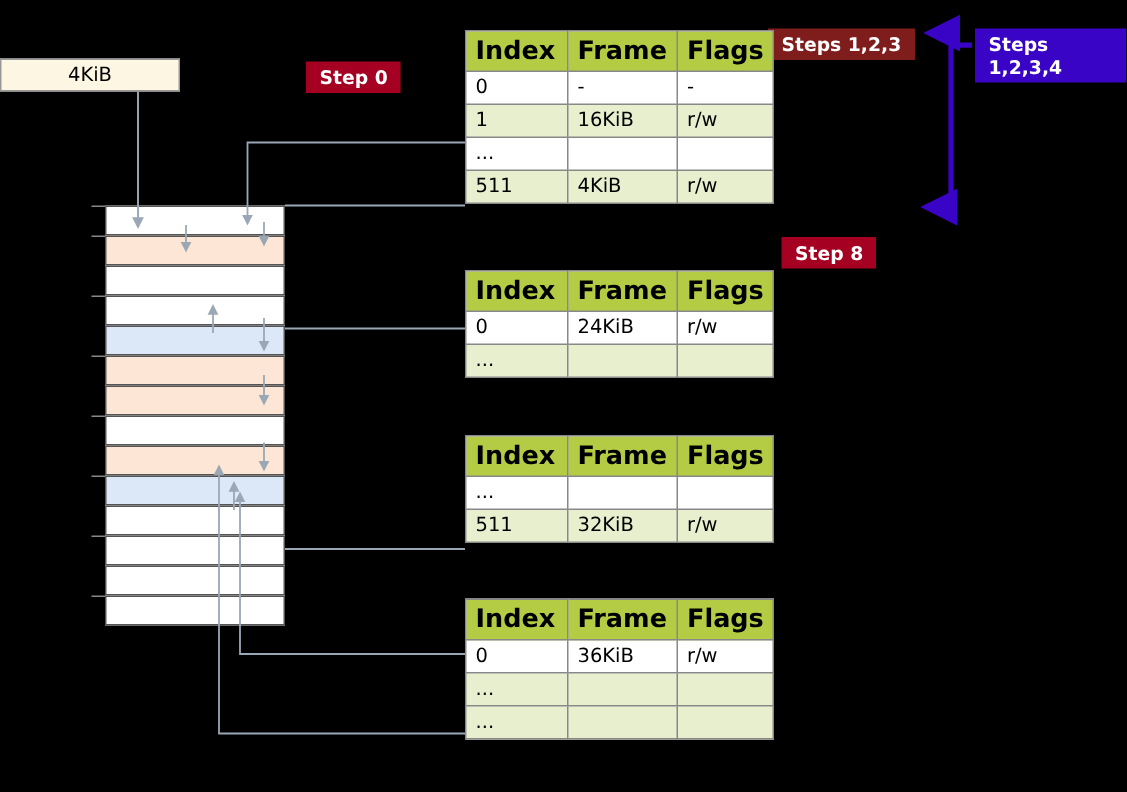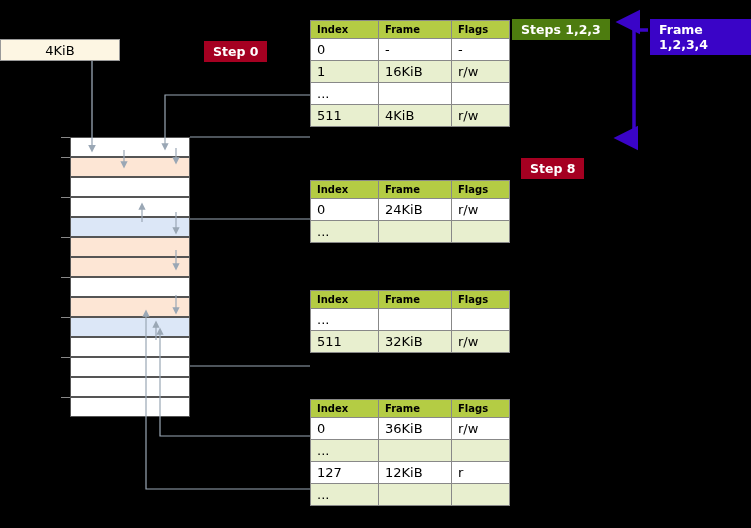--- a/index.html
+++ b/index.html
@@ -11,39 +11,39 @@
   
   .kib-box{left:0px;top:39px;width:120px;height:22px;background:#fdf6e3;
            border:1px solid #999;box-sizing:border-box;
            display:flex;align-items:center;justify-content:center;
            font-size:13px;color:#000;}
 
   
   .step-label{padding:3px 9px;font-size:12.5px;color:#fff;font-weight:bold;
               display:inline-block;box-sizing:border-box;}
   .step0{left:204px;top:41px;background:#a50021;}
-  .step123{left:512px;top:19px;background:#4d7c0f;}
+  .step123{left:512px;top:19px;background:#7f1d1d;}
   .step1234{left:650px;top:19px;background:#3a04c7;}
   .step4{left:521px;top:158px;background:#a50021;}
 
   
   .memcol{left:70px;top:137px;width:120px;height:278px;}
   .memrow{position:absolute;left:0;width:120px;height:20px;
           border:1px solid #555;box-sizing:border-box;background:#fff;}
   .memrow.orange{background:#fde6d5;}
   .memrow.blue{background:#dce7f7;}
   .memrow.white{background:#ffffff;}
   
   .tick{position:absolute;left:-9px;width:9px;height:0;border-top:1px solid #888;}
 
   
   table.pt{border-collapse:collapse;position:absolute;
            font-size:13px;color:#000;background:#fff;}
   table.pt th{background:#b4cc44;border:1px solid #888;
-              padding:3px 6px;text-align:left;font-weight:bold;font-size:10px;}
+              padding:3px 6px;text-align:left;font-weight:bold;font-size:17px;}
   table.pt td{border:1px solid #888;padding:3px 6px;text-align:left;
               height:14px;}
   table.pt tr.odd td{background:#ffffff;}
   table.pt tr.even td{background:#e8efcf;}
   .c-index{width:55px;}
   .c-frame{width:60px;}
   .c-flags{width:45px;}
 
   .t1{left:310px;top:20px;}
   .t2{left:310px;top:180px;}
@@ -56,21 +56,21 @@
 </style>
 </head>
 <body>
 
 <div class="abs kib-box">
   <span>4KiB</span>
 </div>
 
 <div class="abs step-label step0">Step 0</div>
 <div class="abs step-label step123">Steps 1,2,3</div>
-<div class="abs step-label step1234">Frame 1,2,3,4</div>
+<div class="abs step-label step1234">Steps 1,2,3,4</div>
 <div class="abs step-label step4">Step 8</div>
 
 <div class="abs memcol">
     <div class="memrow white" style="top: 0px;"></div>
     <div class="tick" style="top: 0px;"></div>
     <div class="memrow orange" style="top: 20px;"></div>
     <div class="tick" style="top: 20px;"></div>
     <div class="memrow white" style="top: 40px;"></div>
     <div class="memrow white" style="top: 60px;"></div>
     <div class="tick" style="top: 60px;"></div>
@@ -179,25 +179,20 @@
     <tr class="odd">
       <td>0</td>
       <td>36KiB</td>
       <td>r/w</td>
     </tr>
     <tr class="even">
       <td>...</td>
       <td></td>
       <td></td>
     </tr>
-    <tr class="odd">
-      <td>127</td>
-      <td>12KiB</td>
-      <td>r</td>
-    </tr>
     <tr class="even">
       <td>...</td>
       <td></td>
       <td></td>
     </tr>
   </tbody>
 </table>
 
 <svg class="overlay">
   <defs>

